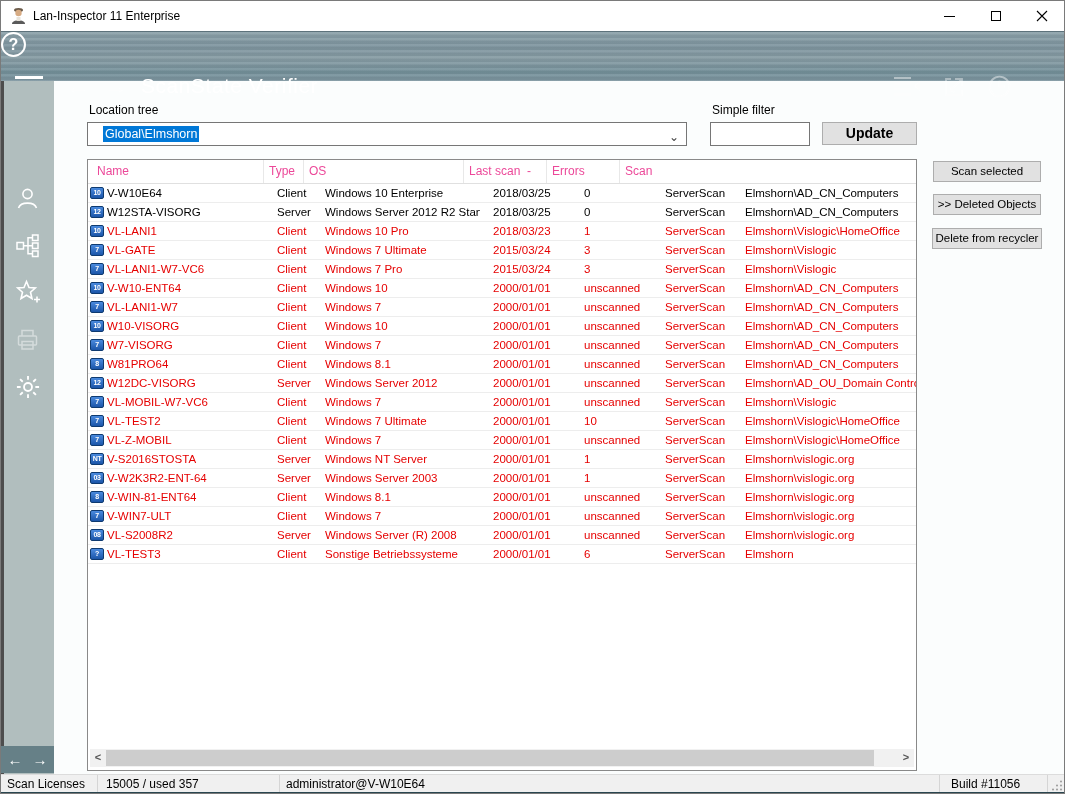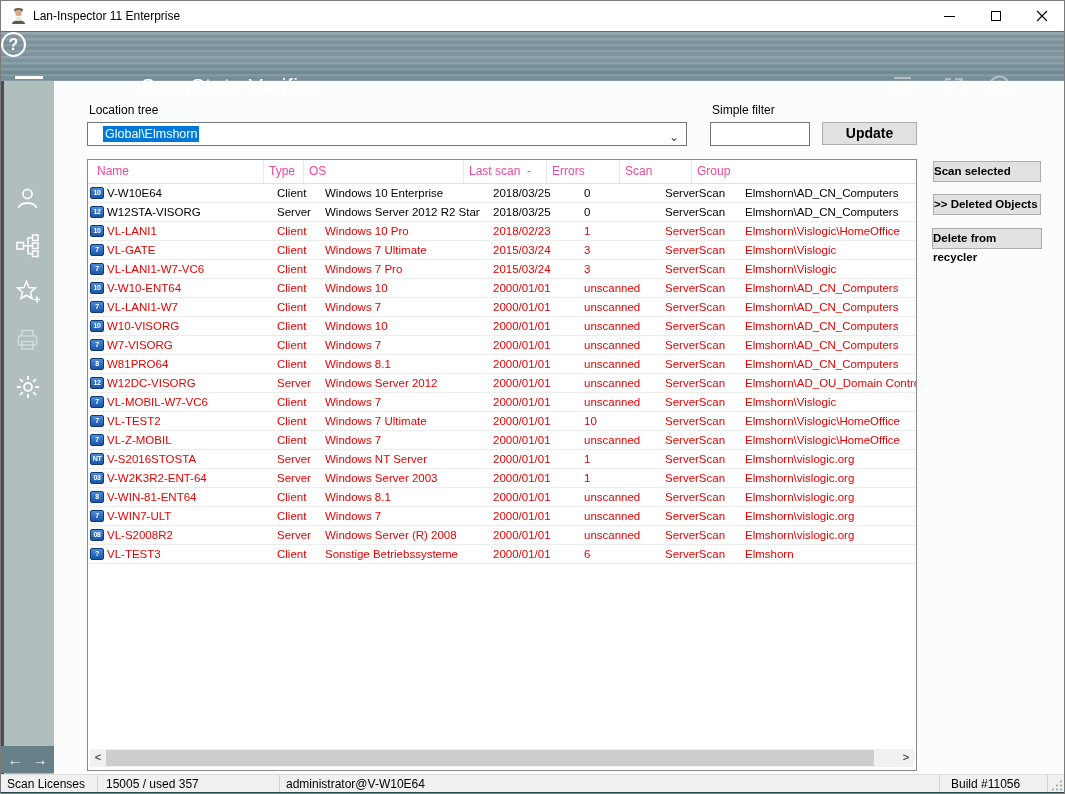--- a/index.html
+++ b/index.html
@@ -76,21 +76,21 @@
     text-align:center; line-height:10px; letter-spacing:-0.5px; }
   
   #hscroll { position:absolute; left:2px; bottom:3px; width:824px; height:18px; background:#f1f1f1;
     display:flex; align-items:center; }
   .sb-arrow { width:16px; height:18px; text-align:center; line-height:17px; font-size:11px; color:#555; font-weight:bold; }
   #sb-track { position:relative; flex:1; height:18px; }
   #sb-thumb { position:absolute; left:0; top:1px; width:768px; height:16px; background:#cdcdcd; }
 
   
   .action-btn { position:absolute; left:932px; width:108px; height:21px; background:#e1e1e1;
-    border:1px solid #adadad; font-size:11.5px; color:#000; line-height:19px; cursor:pointer;font-weight:bold; }
+    border:1px solid #adadad; font-size:11.5px; color:#000; text-align:center; line-height:19px; cursor:pointer; }
   #btn-scan { top:160px; } #btn-deleted { top:193px; } #btn-recycler { top:227px; width:110px; left:931px; }
 
   
   #statusbar { position:absolute; left:0; top:773px; width:100%; height:18px; background:#f0f0f0;
     border-top:1px solid #dcdcdc; font-size:12px; color:#000; }
   #statusbar span { position:absolute; top:2px; white-space:nowrap; }
   .sb-div { position:absolute; top:0; width:1px; height:18px; background:#d5d5d5; }
   #st-lic-label { left:6px; } #st-lic-val { left:105px; } #st-user { left:285px; } #st-build { left:950px; }
   #div1{left:96px;} #div2{left:278px;} #div3{left:938px;} #div4{left:1046px;}
   #grip { position:absolute; right:1px; top:4px; }
@@ -192,21 +192,20 @@
   <div id="update-btn">Update</div>
 
   <div id="table-box">
     <div id="thead">
       <div class="th col-name">Name</div>
       <div class="th col-type">Type</div>
       <div class="th col-os">OS</div>
       <div class="th col-last"><span>Last scan</span>&nbsp; <span>-</span></div>
       <div class="th col-errors">Errors</div>
       <div class="th col-scan">Scan</div>
-      <div class="th col-group">Group</div>
     </div>
     <div id="tbody">
         <div class="trow">
           <div class="col-name">
             <span class="badge">10</span>
             <span>V-W10E64</span>
           </div>
           <div class="col-type">Client</div>
           <div class="col-os">Windows 10 Enterprise</div>
           <div class="col-last">2018/03/25</div>
@@ -226,21 +225,21 @@
           <div class="col-scan">ServerScan</div>
           <div class="col-group">Elmshorn\AD_CN_Computers</div>
         </div>
         <div class="trow err">
           <div class="col-name">
             <span class="badge">10</span>
             <span>VL-LANI1</span>
           </div>
           <div class="col-type">Client</div>
           <div class="col-os">Windows 10 Pro</div>
-          <div class="col-last">2018/02/23</div>
+          <div class="col-last">2018/03/23</div>
           <div class="col-errors">1</div>
           <div class="col-scan">ServerScan</div>
           <div class="col-group">Elmshorn\Vislogic\HomeOffice</div>
         </div>
         <div class="trow err">
           <div class="col-name">
             <span class="badge">7</span>
             <span>VL-GATE</span>
           </div>
           <div class="col-type">Client</div>

